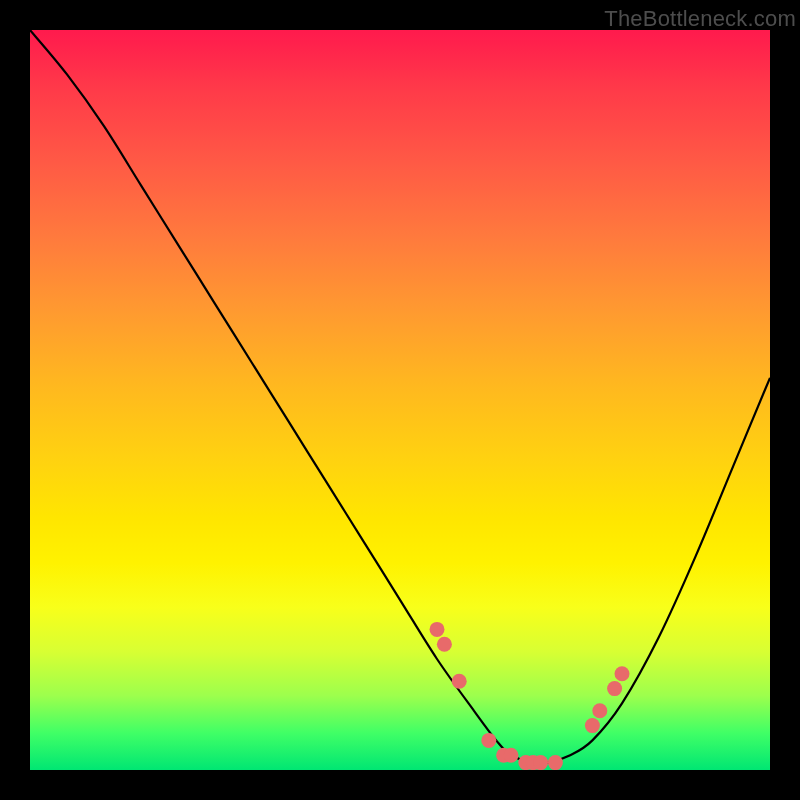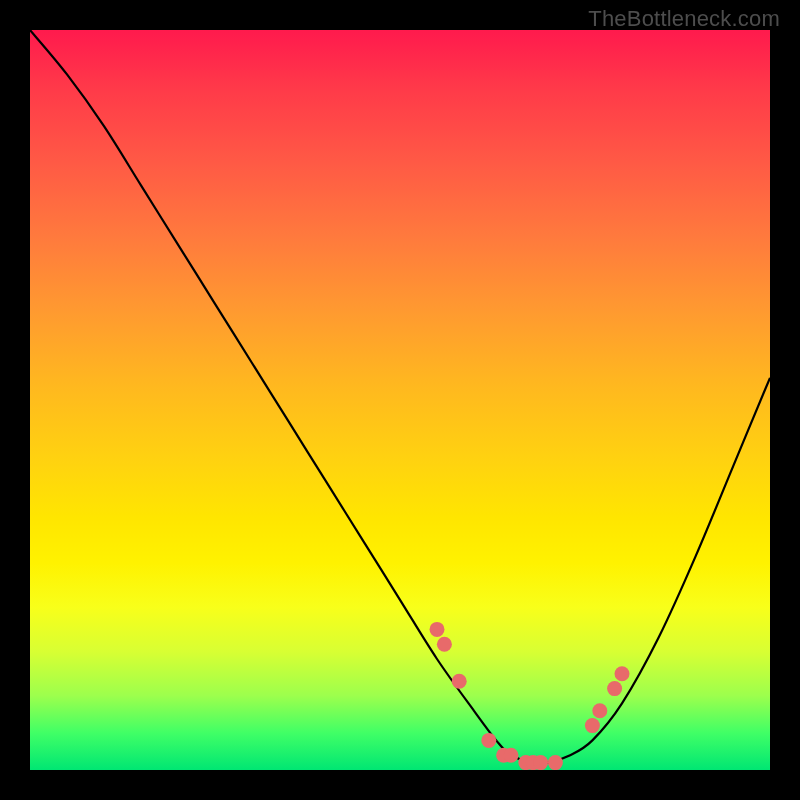--- a/index.html
+++ b/index.html
@@ -41,21 +41,21 @@
       #d8ff33 84%,
       #9cff4d 90%,
       #40ff66 95%,
       #00e673 100%
     );
     overflow: hidden;
   }
   .watermark {
     position: absolute;
     top: 6px;
-    right: 20px;
+    right: 4px;
     color: #4d4d4d;
     font-size: 22px;
     font-weight: 500;
     letter-spacing: 0.2px;
   }
   svg.curve {
     position: absolute;
     left: 0;
     top: 0;
     width: 740px;

